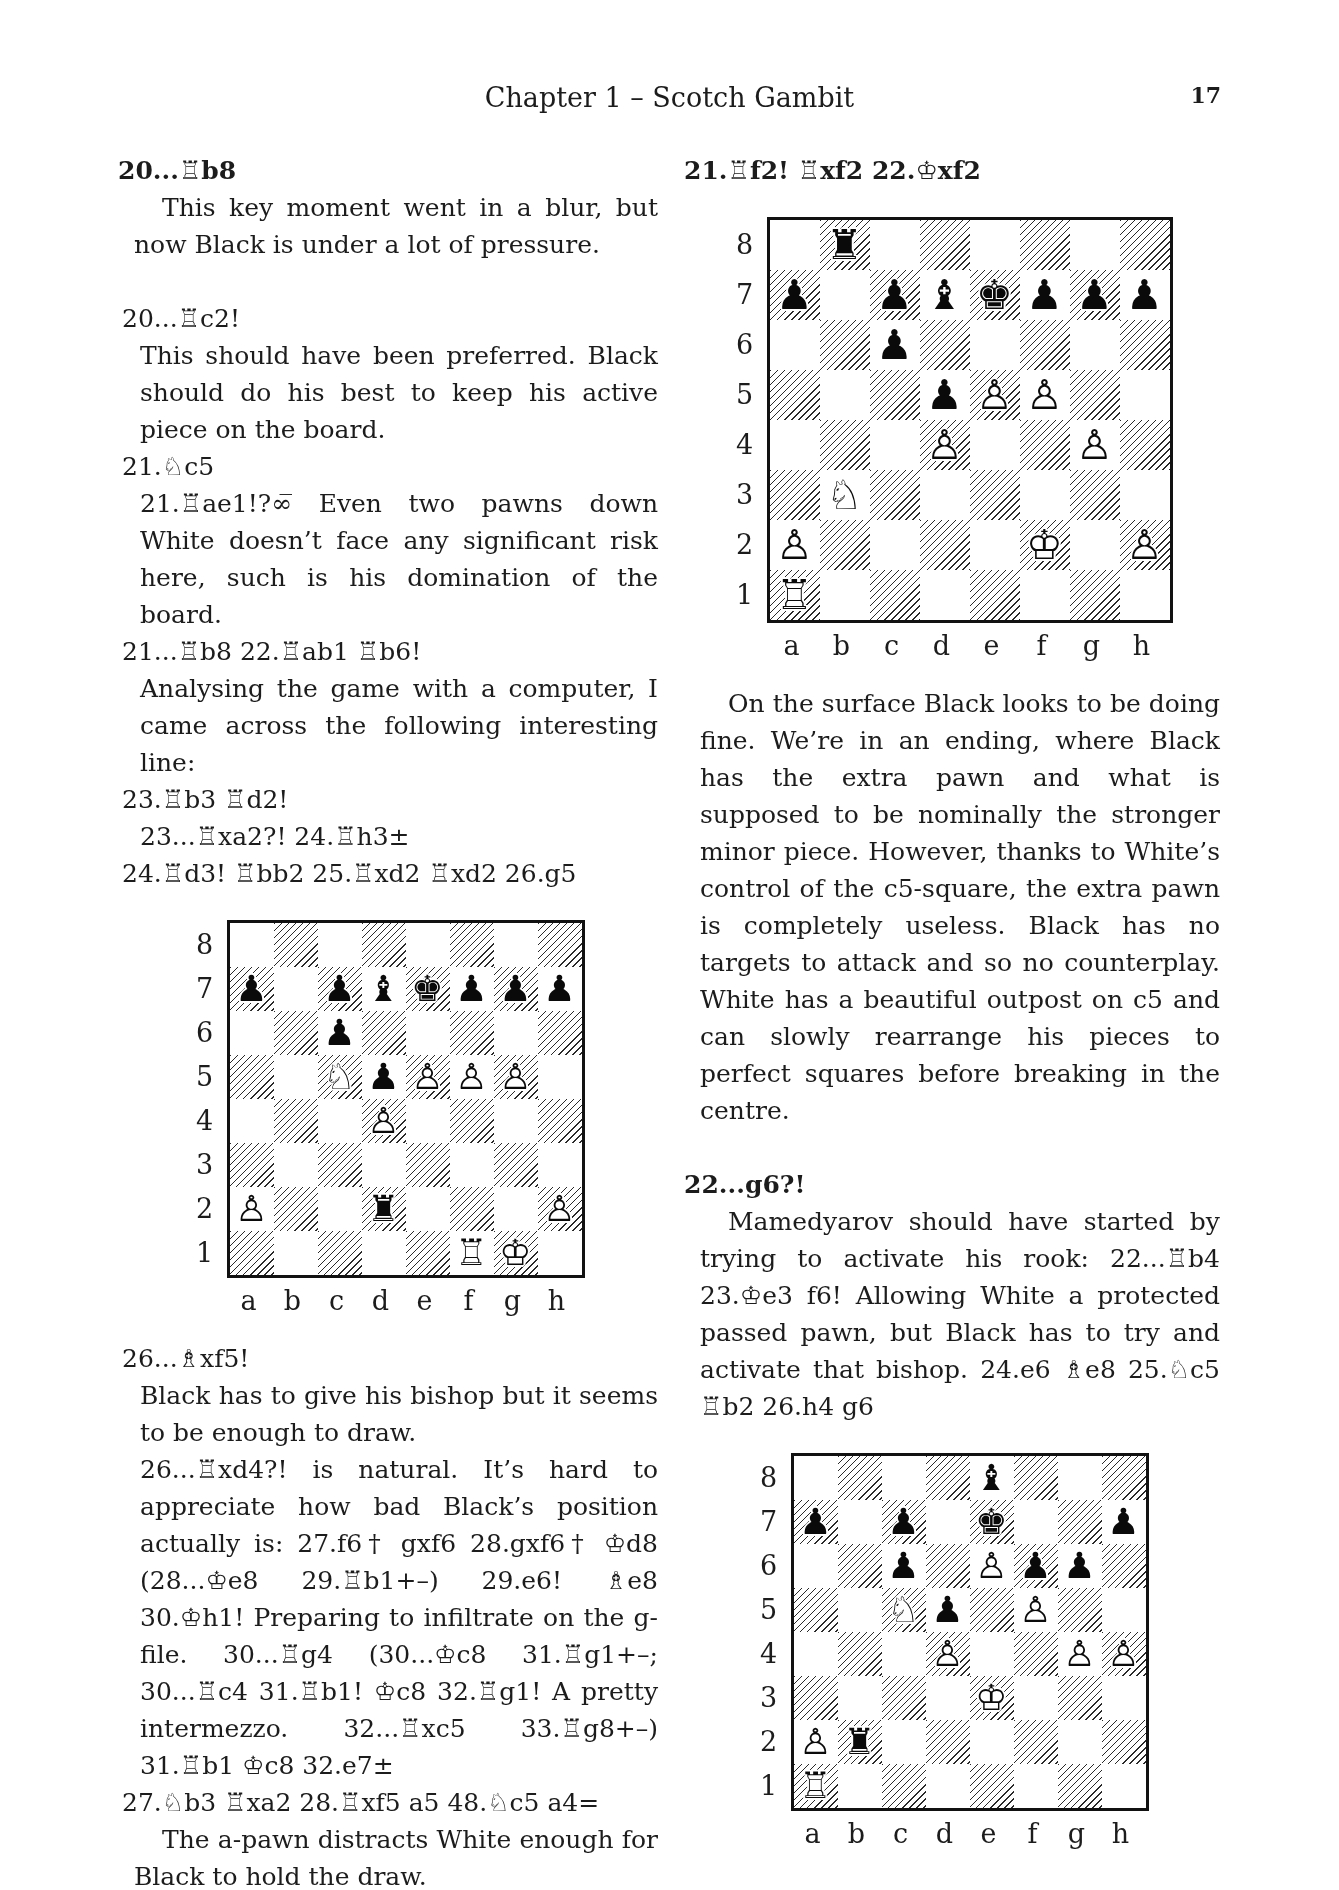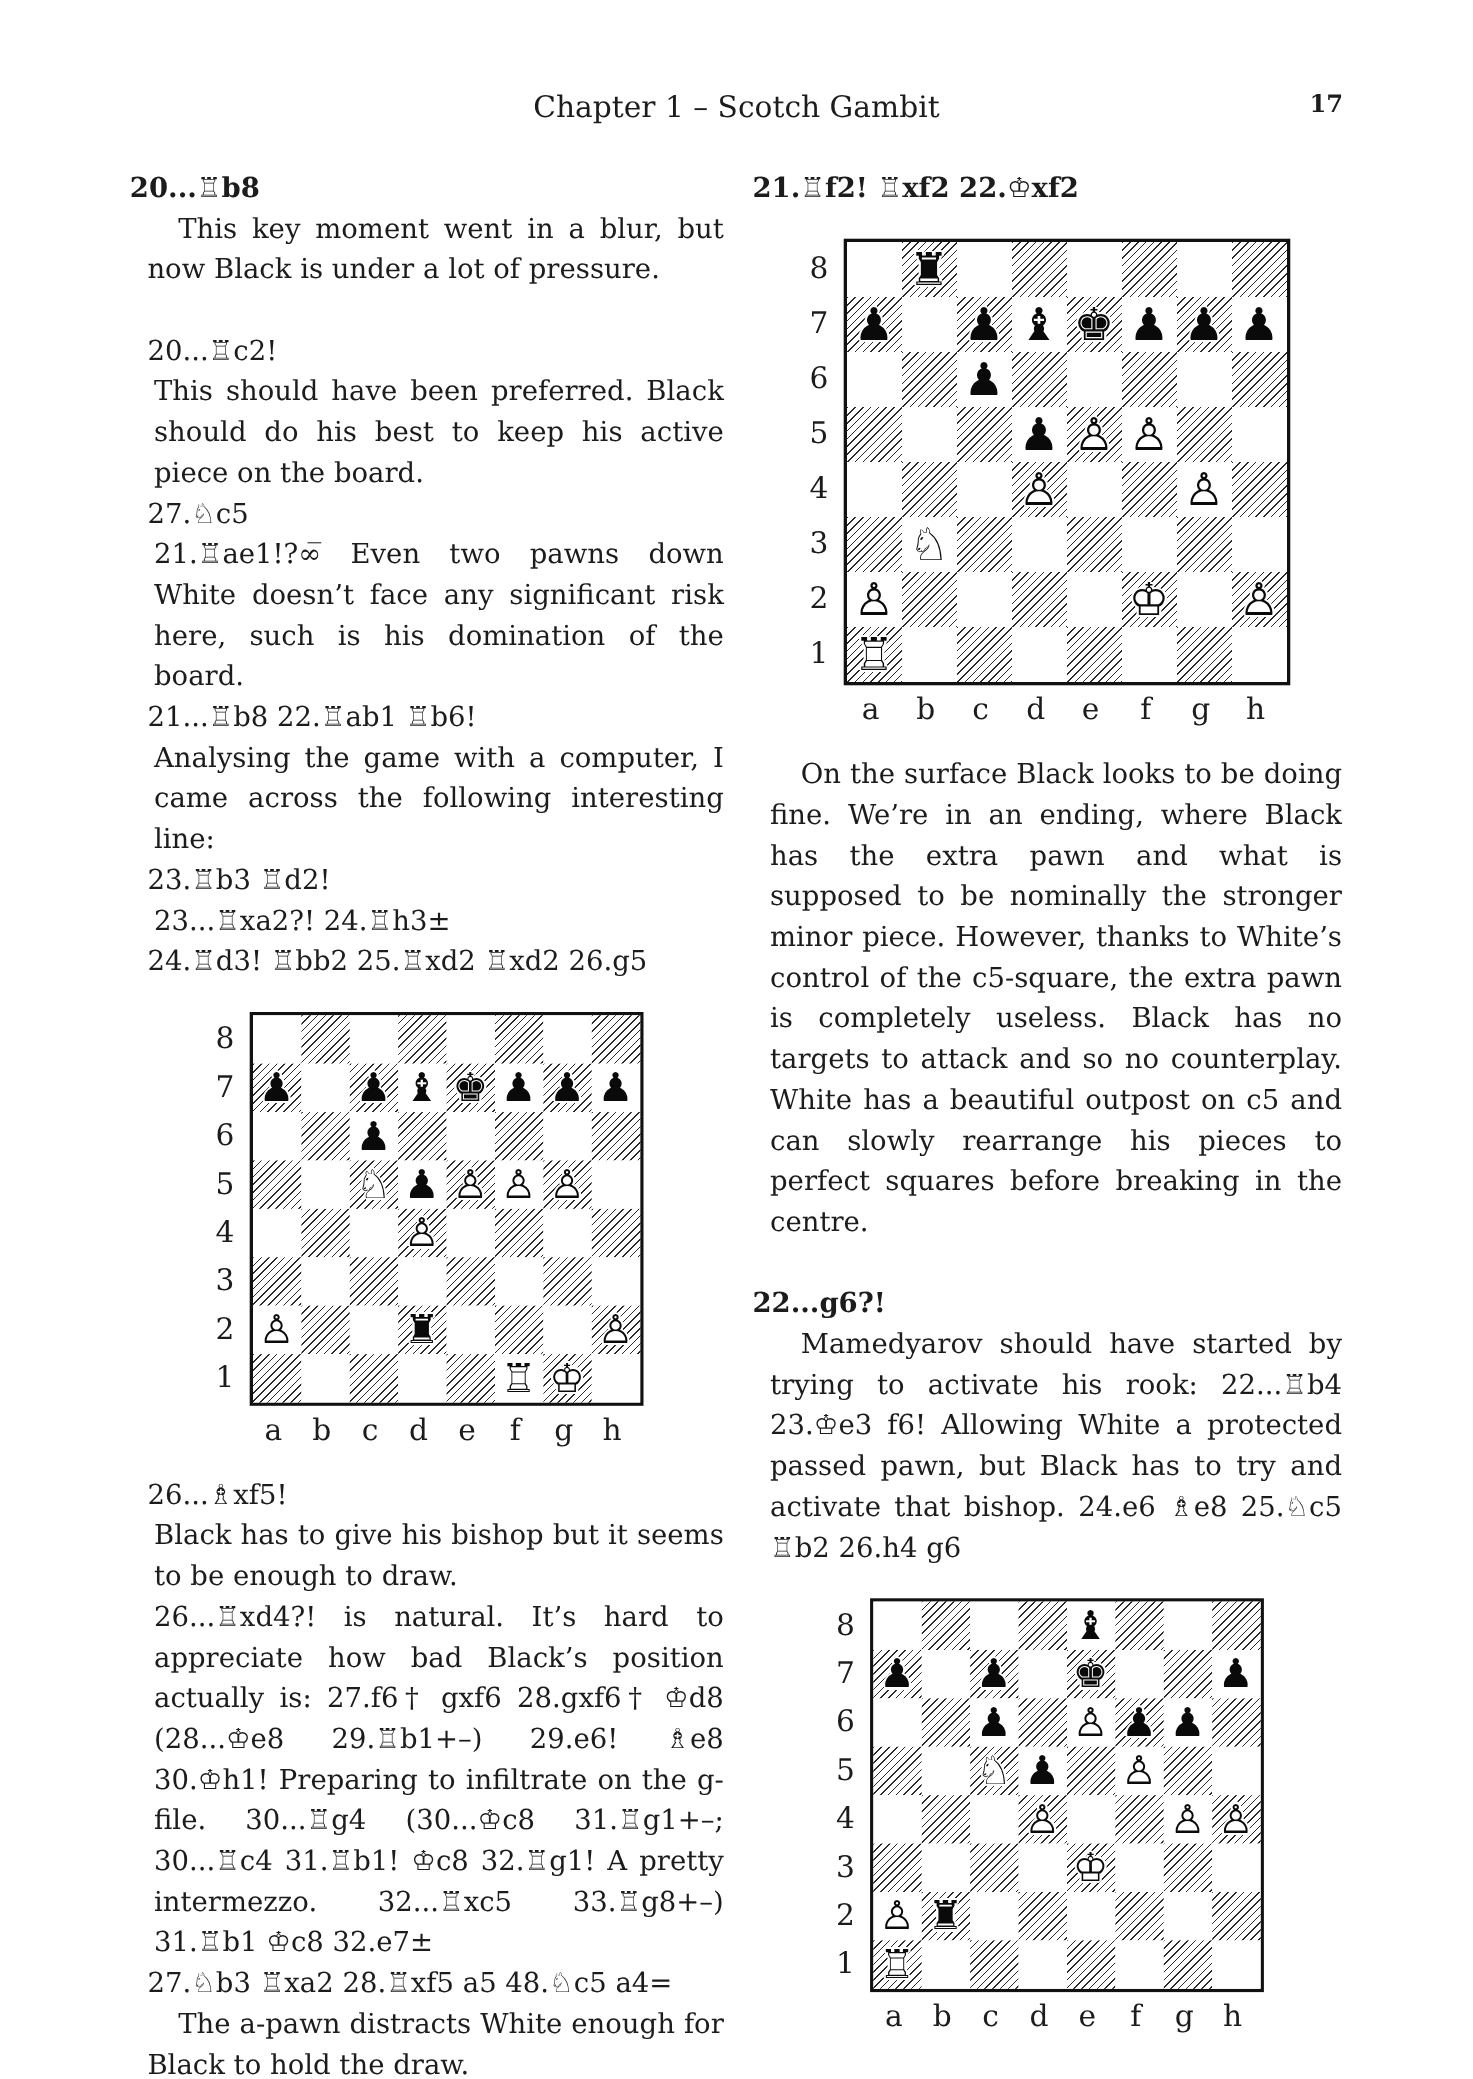--- a/index.html
+++ b/index.html
@@ -14,21 +14,21 @@
   .chapter-title{position:absolute;left:0;right:0;text-align:center;font-size:27px;}
   .page-number{position:absolute;right:0;top:0;font-size:22px;font-weight:bold;}
   
   .cols{display:flex;gap:26px;}
   .col{width:540px;}
   .col.right{width:536px;}
   p{margin:0;font-size:25px;line-height:37px;}
   .just{text-align:justify;margin-left:16px;}
   .indent1{text-indent:28px;}
   .block{margin-left:22px;}
-  .move{margin-left:16px;}
+  .move{margin-left:4px;}
   .gap{margin-top:37px;}
   h3{margin:0;font-size:25px;line-height:37px;font-weight:bold;}
   
   .diagram{
     display:grid;grid-template-columns:auto auto;
     justify-content:center;margin:28px 0 24px 0;
     --sq:44px;
   }
   .diagram.sz50{--sq:50px;}
   .ranks{grid-row:1;grid-column:1;display:grid;grid-template-rows:repeat(8,var(--sq));padding-top:3px;margin-right:9px;}
@@ -66,21 +66,21 @@
     <div class="page-number">17</div>
   </div>
 
   <div class="cols">
 
     <div class="col left">
       <h3>20...♖b8</h3>
       <p class="indent1 just">This key moment went in a blur, but now Black is under a lot of pressure.</p>
       <p class="move gap">20...♖c2!</p>
       <p class="block just">This should have been preferred. Black should do his best to keep his active piece on the board.</p>
-      <p class="move">27.♘c5</p>
+      <p class="move">21.♘c5</p>
       <p class="block just">21.♖ae1!?∞̅ Even two pawns down White doesn’t face any significant risk here, such is his domination of the board.</p>
       <p class="move">21...♖b8 22.♖ab1 ♖b6!</p>
       <p class="block just">Analysing the game with a computer, I came across the following interesting line:</p>
       <p class="move">23.♖b3 ♖d2!</p>
       <p class="block">23...♖xa2?! 24.♖h3±</p>
       <p class="move">24.♖d3! ♖bb2 25.♖xd2 ♖xd2 26.g5</p>
 
       <div class="diagram sz44">
           <div class="ranks">
             <div class="rlabel">8</div>

